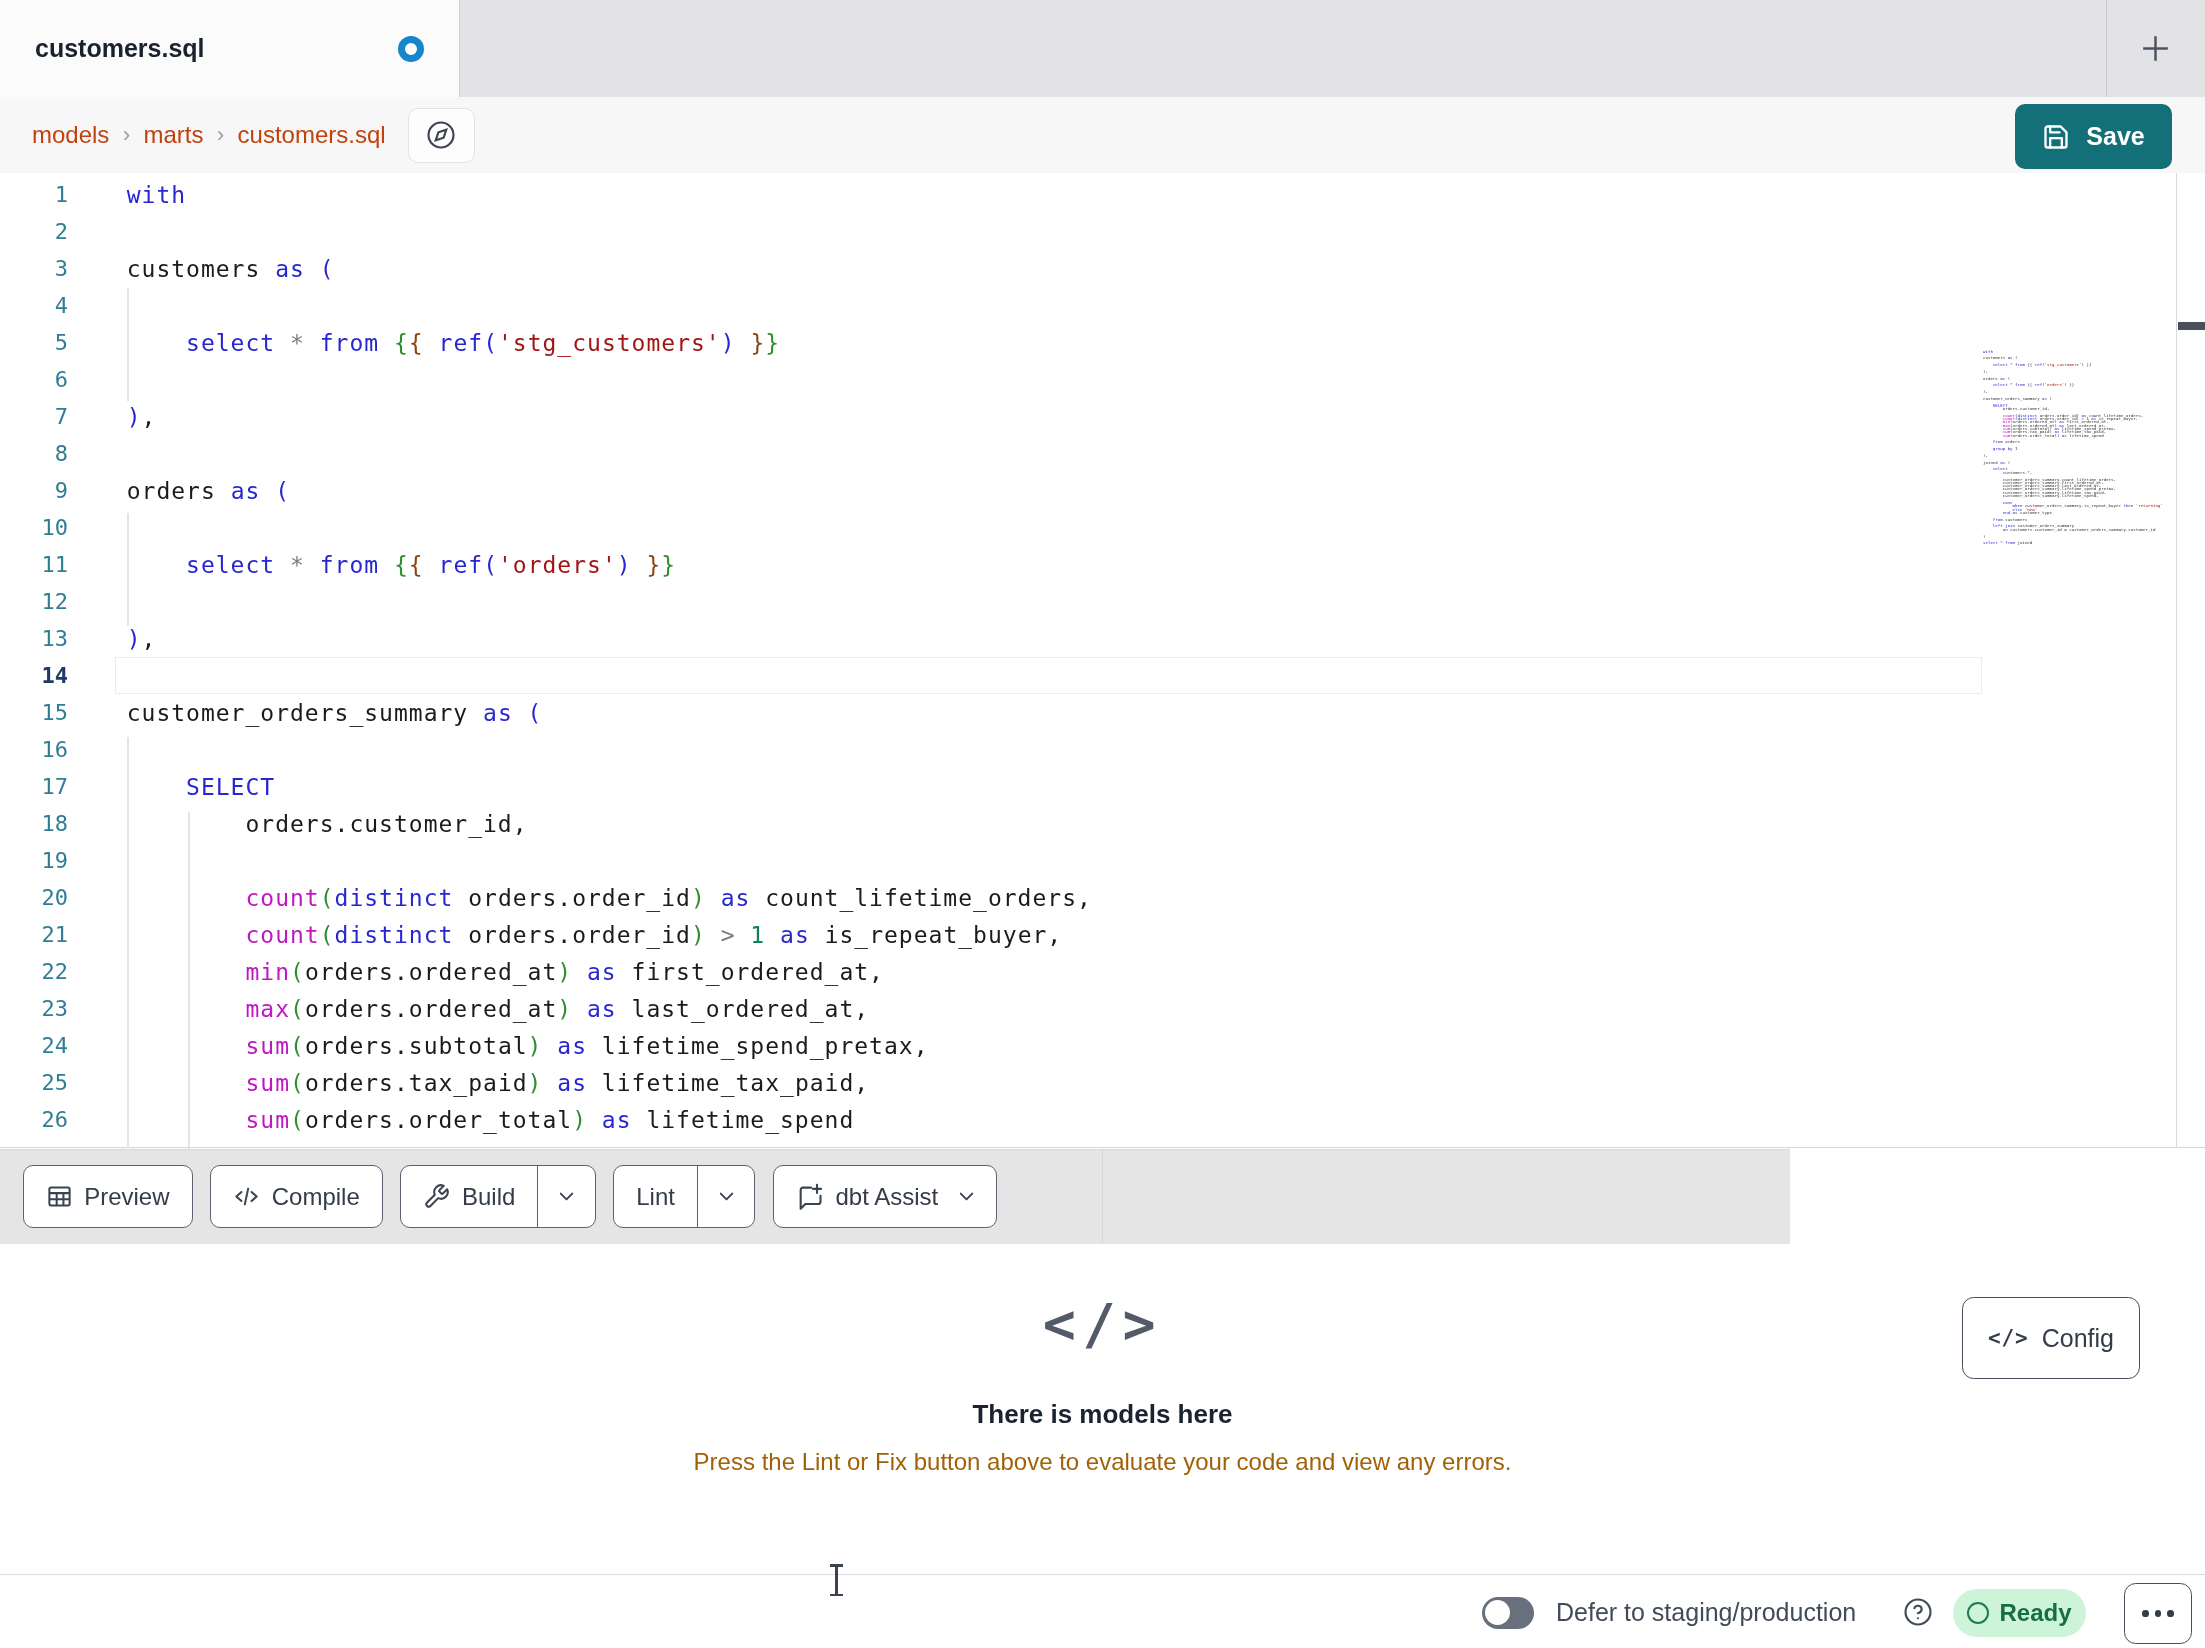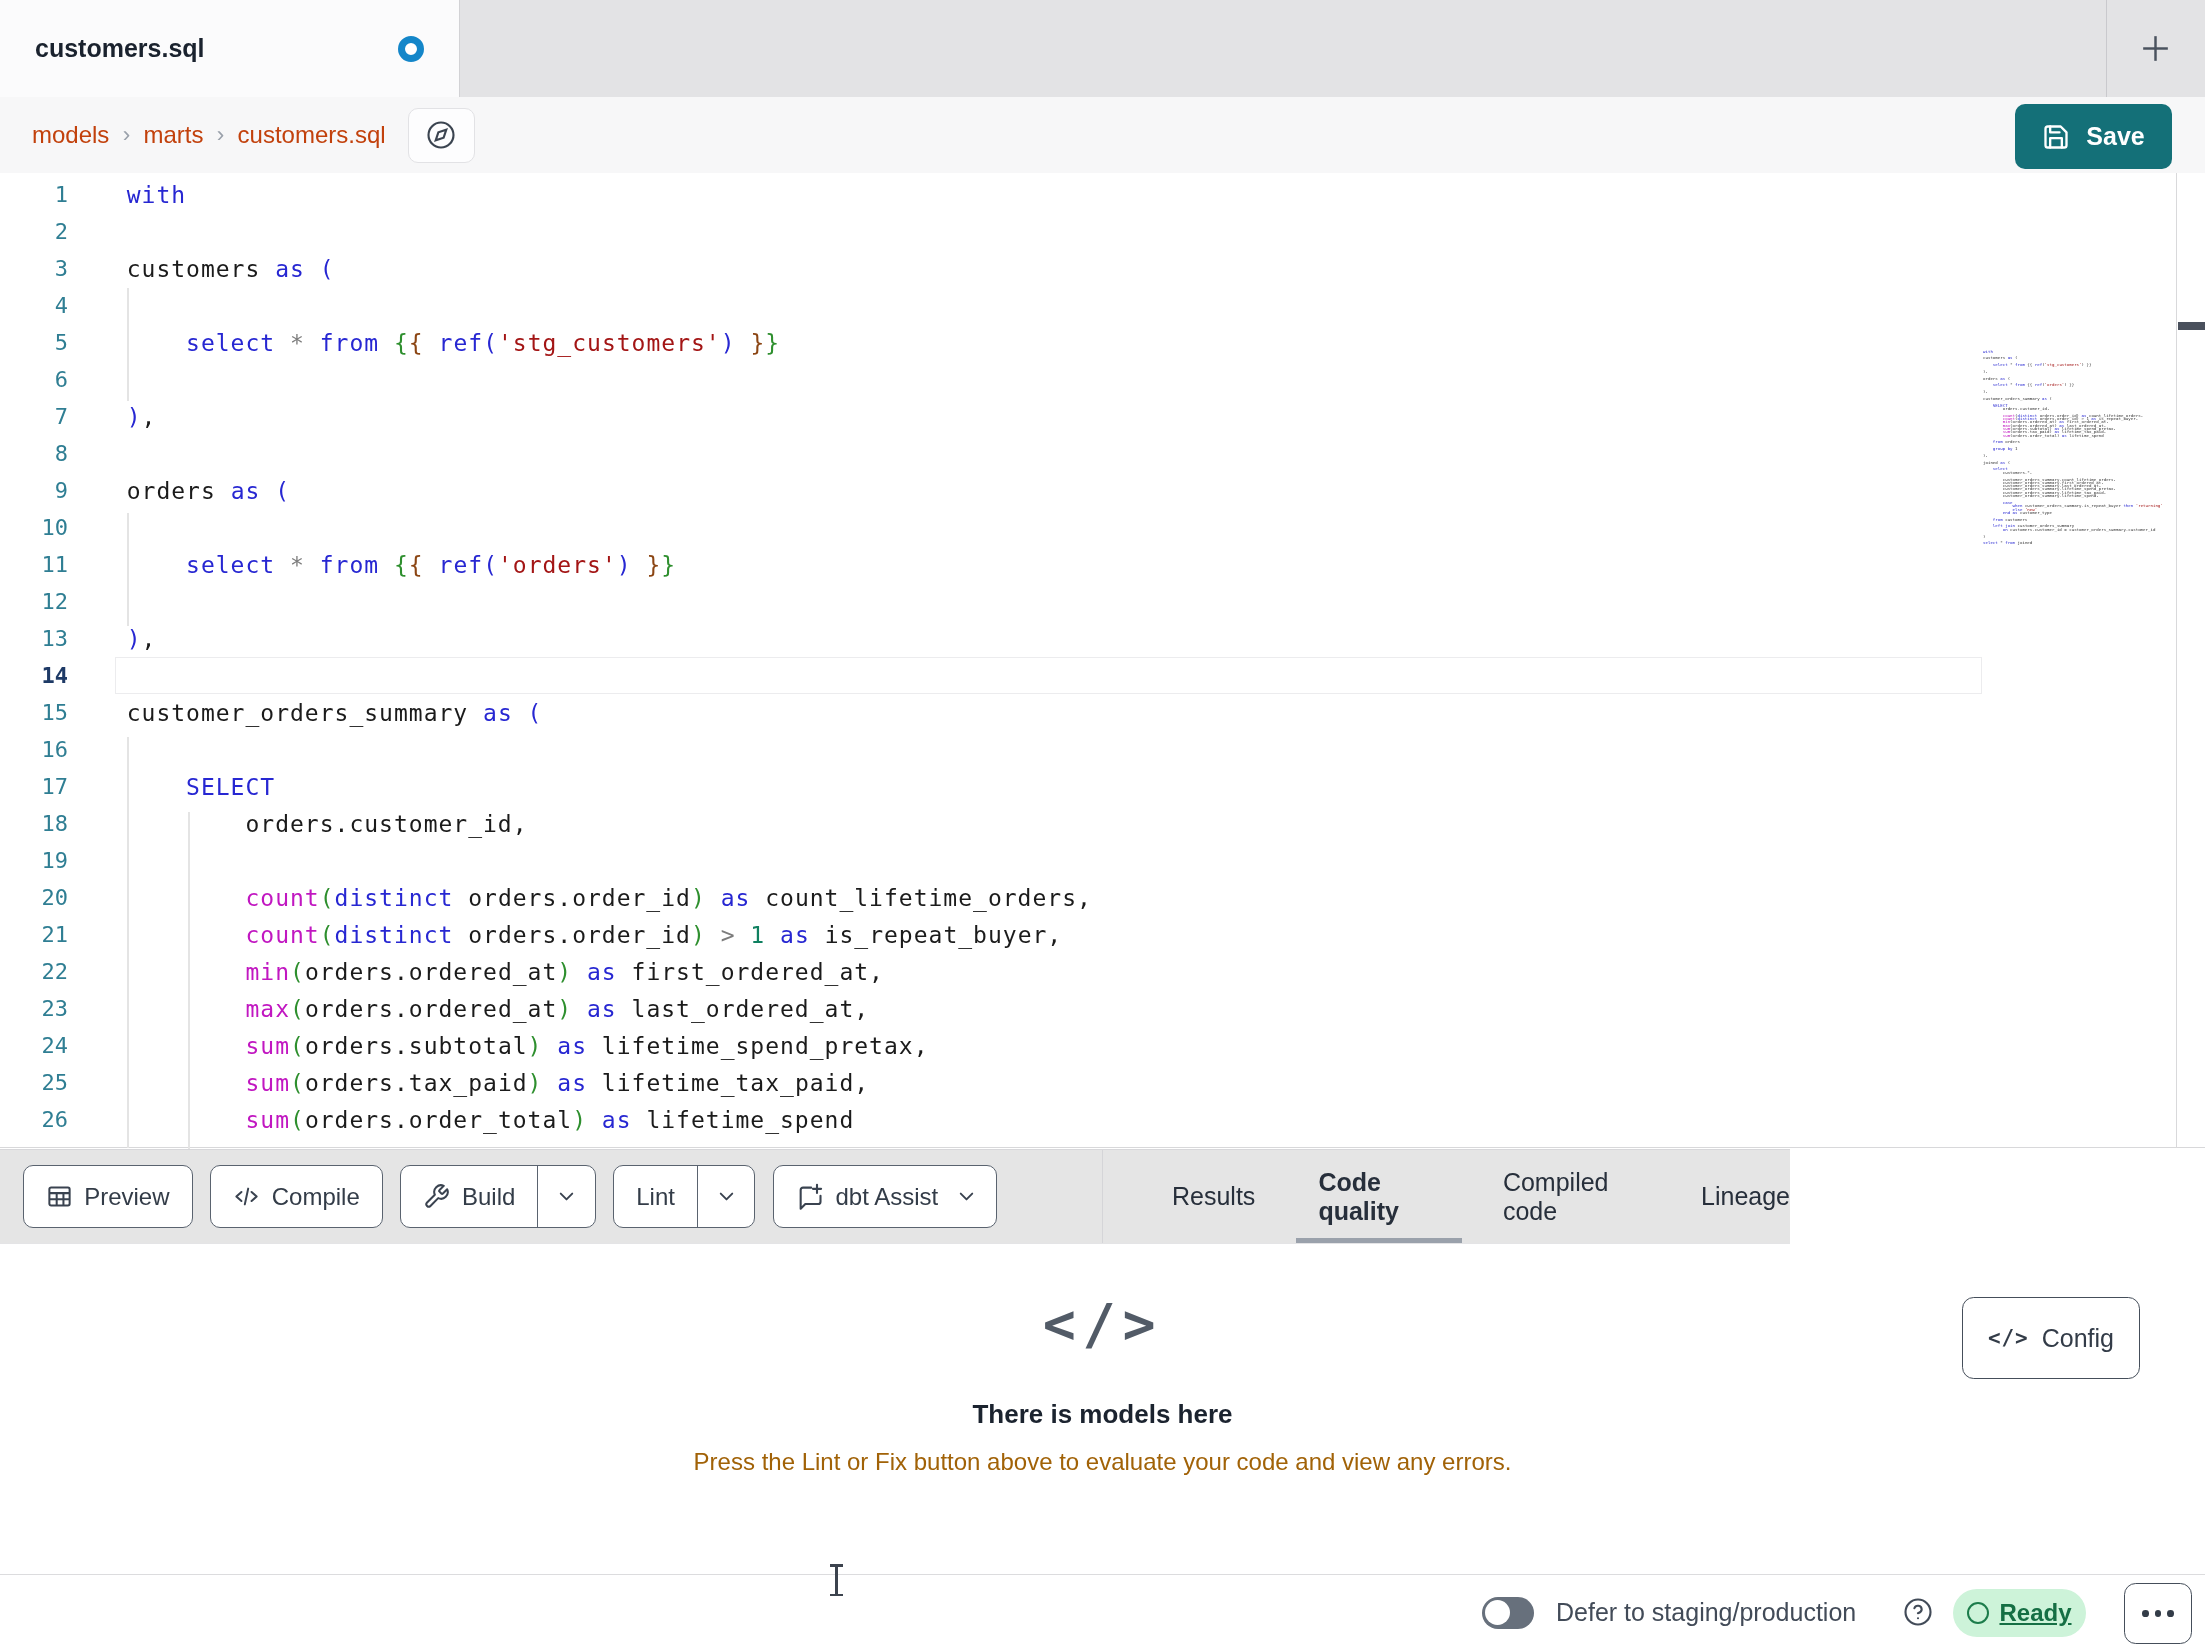--- a/index.html
+++ b/index.html
@@ -87,21 +87,21 @@
   .statusbar { position:absolute; left:0; top:1574px; width:2205px; height:74px; background:#fff;
                border-top:0.8px solid #dcdcde; }
   .toggle { position:absolute; left:1482px; top:1597px; width:52px; height:32px; border-radius:16px;
             background:#67707c; cursor:pointer; }
   .toggle-knob { position:absolute; left:3.3px; top:3.3px; width:25px; height:25px; border-radius:50%; background:#fff; }
   .defer-label { position:absolute; left:1556px; top:1598px; font-size:25px; color:#424b58; }
   .help-icon { position:absolute; left:1903px; top:1597px; cursor:pointer; }
   .ready-pill { position:absolute; left:1953px; top:1589px; width:133px; height:48px; border-radius:24px;
                 background:#cdf3d9; display:flex; align-items:center; justify-content:center; gap:10px; cursor:pointer; }
   .ready-ring { width:22px; height:22px; border-radius:50%; border:2.5px solid #1c7c4b; }
-  .ready-text { font-size:24px; font-weight:600; color:#156f44;text-decoration:underline; }
+  .ready-text { font-size:24px; font-weight:600; color:#156f44; }
   .more-btn { position:absolute; left:2124px; top:1583px; width:68px; height:61px; border-radius:11.7px;
               border:1.7px solid #454e5a; background:#fff; display:flex; align-items:center; justify-content:center;
               gap:5.8px; cursor:pointer; }
   .more-dot { width:6.7px; height:6.7px; border-radius:50%; background:#333c48; }
 
   
   .ibeam { position:absolute; left:830px; top:1564px; width:12.5px; height:32px; pointer-events:none; }
   .ibeam::before { content:""; position:absolute; left:5px; top:0; width:2.5px; height:32px; background:#3c434e; }
   .ibeam::after  { content:""; position:absolute; left:0; top:0; width:12.5px; height:2.5px;
                    box-shadow:0 0 0 0 #3c434e; background:#3c434e; }
@@ -386,26 +386,20 @@
         <svg width="23" height="23" viewBox="0 0 24 24" fill="none" stroke="#3a4350" stroke-width="2" stroke-linecap="round" stroke-linejoin="round">
             <polyline points="6 9 12 15 18 9"></polyline>
           </svg>
       </div>
     </div>
 
   </div>
 
   <div class="strip-vdivider"></div>
 
-  <div class="panel-tabs">
-    <div class="ptab">Results</div>
-    <div class="ptab active">Code quality</div>
-    <div class="ptab">Compiled code</div>
-    <div class="ptab">Lineage</div>
-  </div>
 </div>
 
 <div class="results">
   <div class="empty">
     <div class="empty-icon">&lt;/&gt;</div>
     <div class="empty-title">There is models here</div>
     <div class="empty-desc">Press the Lint or Fix button above to evaluate your code and view any errors.</div>
   </div>
   <button class="config-btn">
     <span class="config-code">&lt;/&gt;</span>

